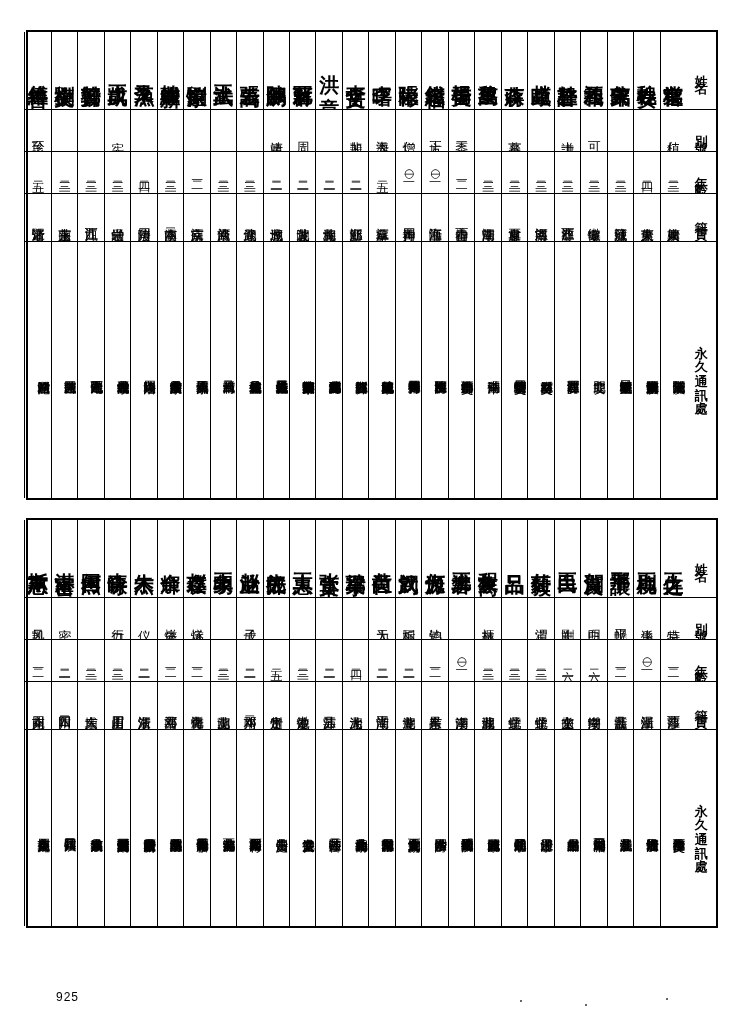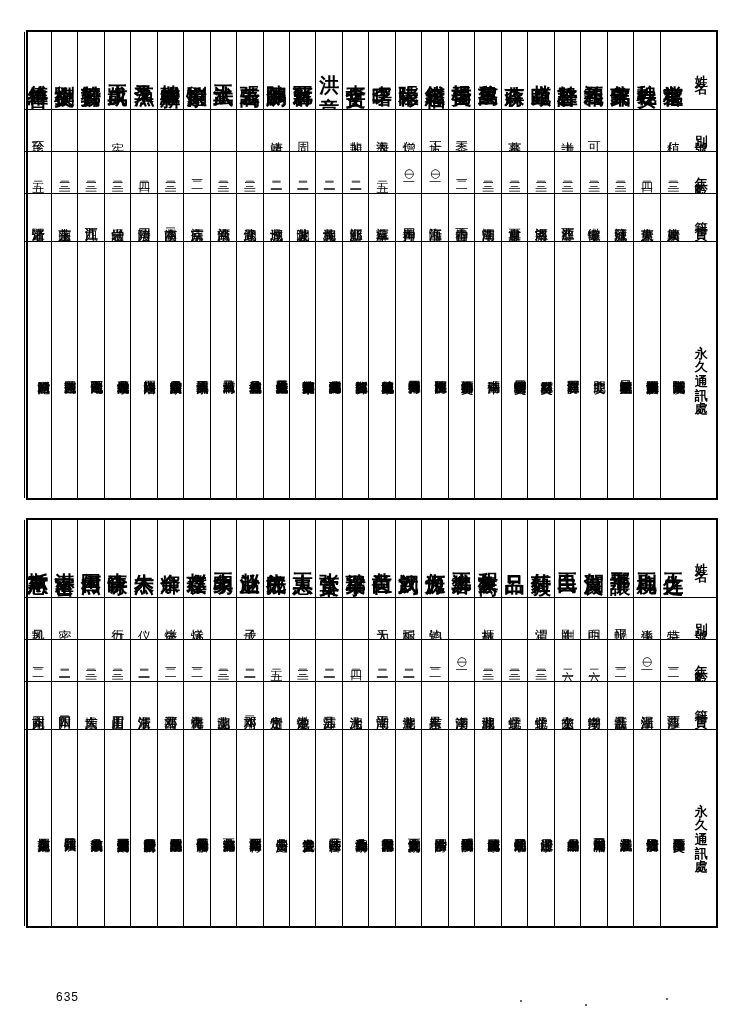--- a/index.html
+++ b/index.html
@@ -435,18 +435,18 @@
       </div>
       <div class="vcol" style="flex: 0 0 26.48px;">
         <div class="cell r-name nm" style="height: 78px;">斯惠慈</div>
         <div class="cell r-alias al" style="height: 42px;">凯风</div>
         <div class="cell r-age ag" style="height: 42px;">二一</div>
         <div class="cell r-native nv" style="height: 48px;">四川南充</div>
         <div class="cell r-addr ad" style="height: 196px;">四川南充芦克县金泉场</div>
       </div>
     </div>
 
-  <div class="pageno">635</div>
+  <div class="pageno">925</div>
 
   <span class="speck" style="left:520px;top:1000px;"></span>
   <span class="speck" style="left:585px;top:1004px;"></span>
   <span class="speck" style="left:666px;top:998px;"></span>
 </div>
 
 </body></html>

